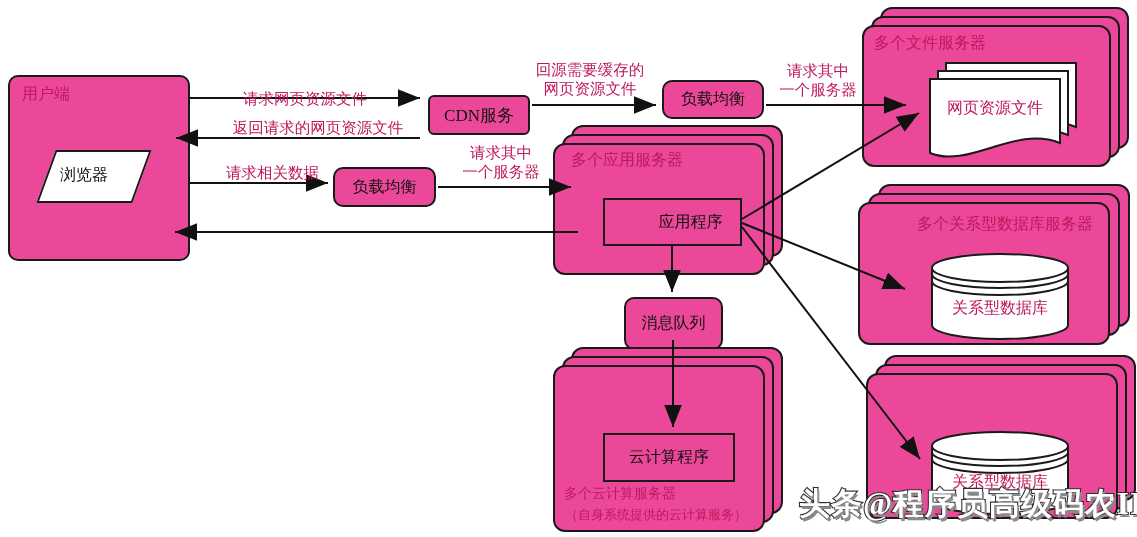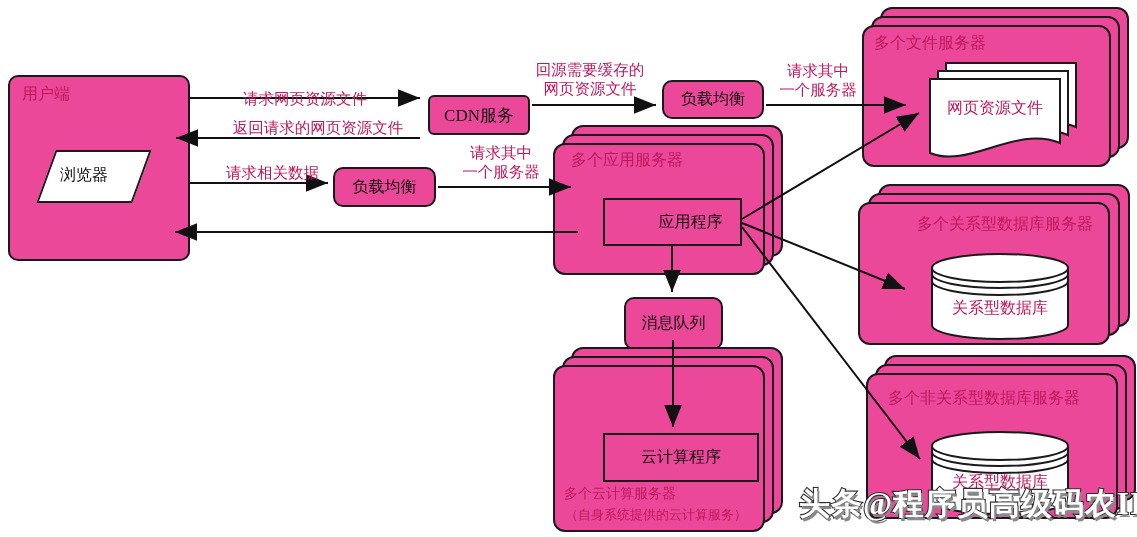--- a/index.html
+++ b/index.html
@@ -54,21 +54,21 @@
     <span class="boxlbl">应用程序</span>
   </div>
 
   <div class="box r10 center" style="left:624px;top:297px;width:99px;height:53px;">
     <span class="boxlbl">消息队列</span>
   </div>
 
   <div class="box r12" style="left:571px;top:347px;width:212px;height:167px;"></div>
   <div class="box r12" style="left:562px;top:356px;width:212px;height:167px;"></div>
   <div class="box r12" style="left:553px;top:365px;width:212px;height:167px;"></div>
-  <div class="box center" style="left:603px;top:433px;width:156px;height:49px;">
+  <div class="box center" style="left:603px;top:433px;width:132px;height:49px;">
     <span class="boxlbl">云计算程序</span>
   </div>
 
   <div class="box r12" style="left:880px;top:7px;width:249px;height:142px;"></div>
   <div class="box r12" style="left:871px;top:16px;width:249px;height:142px;"></div>
   <div class="box r12" style="left:862px;top:25px;width:249px;height:142px;"></div>
 
   <div class="box r12" style="left:878px;top:184px;width:252px;height:143px;"></div>
   <div class="box r12" style="left:868px;top:193px;width:252px;height:143px;"></div>
   <div class="box r12" style="left:858px;top:202px;width:252px;height:143px;"></div>
@@ -150,18 +150,17 @@
 
   <div class="lbl left" style="left:564px;top:484px;font-size:14px;">多个云计算服务器</div>
   <div class="lbl left sub" style="left:565px;top:505px;">（自身系统提供的云计算服务）</div>
 
   <div class="lbl left" style="left:874px;top:33px;font-size:16px;">多个文件服务器</div>
   <div class="lbl" style="left:933px;top:98px;width:124px;font-size:16px;">网页资源文件</div>
 
   <div class="lbl left" style="left:877px;top:214px;font-size:16px;margin-left:40px;">多个关系型数据库服务器</div>
   <div class="lbl" style="left:938px;top:298px;width:124px;font-size:16px;">关系型数据库</div>
 
-  <div class="lbl left" style="left:888px;top:388px;font-size:16px;">多个非关系型数据库服务器</div>
   <div class="lbl" style="left:938px;top:472px;width:124px;font-size:16px;">关系型数据库</div>
 
   <div class="watermark">头条@程序员高级码农II</div>
 
 </div>
 
 </body></html>

